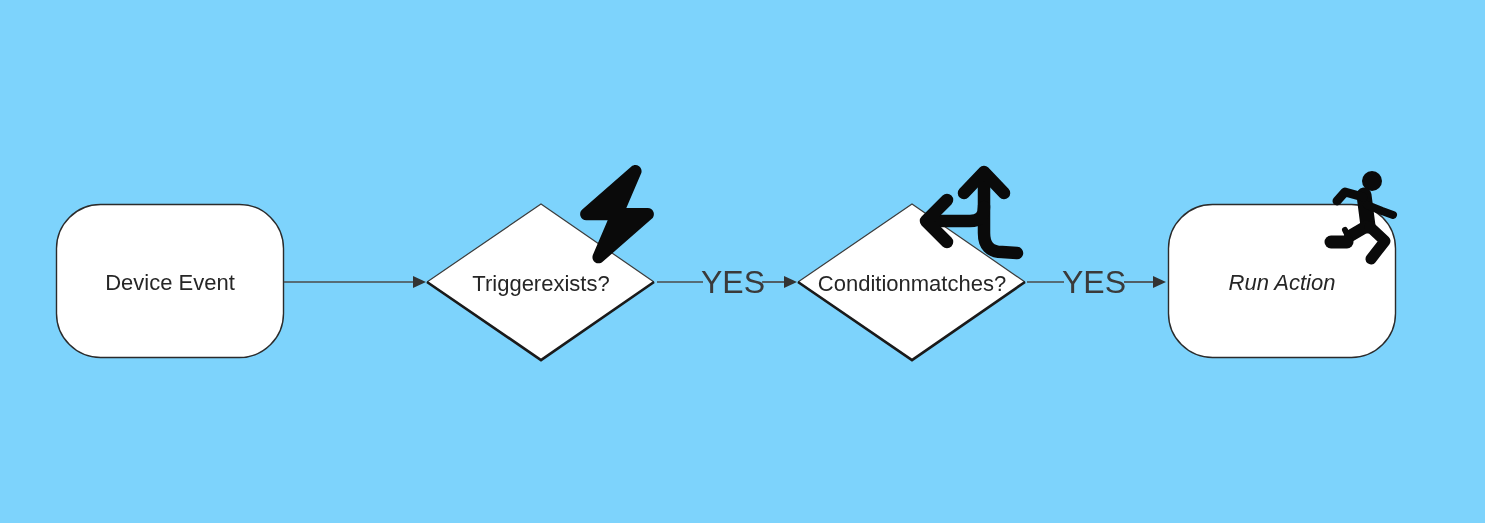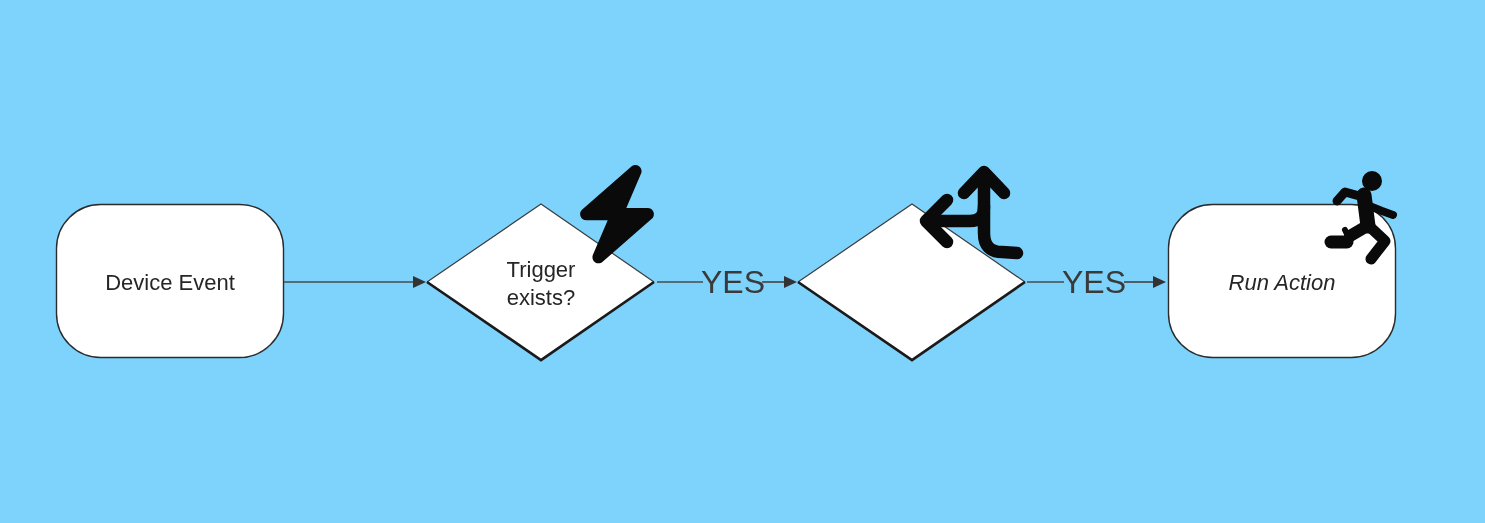--- a/index.html
+++ b/index.html
@@ -15,22 +15,23 @@
   .label {
     position: absolute;
     transform: translate(-50%, -50%);
     color: #262626;
     font-size: 22px;
     white-space: nowrap;
     text-align: center;
   }
   .diamond-label {
     display: flex;
-    flex-direction: column;
+    flex-direction: row;
     line-height: 28px;
+    text-align: right;
   }
   .edge-label {
     font-size: 32px;
     color: #3a3a3a;
   }
 </style>
 </head>
 <body>
 
 <div class="canvas">
@@ -87,18 +88,22 @@
 
   <div class="label" style="left:170px; top:283px;">Device Event</div>
 
   <div class="label diamond-label" style="left:541px; top:284px;">
     <span>Trigger</span>
     <span>exists?</span>
   </div>
 
   <div class="label edge-label" style="left:733px; top:282px;">YES</div>
 
+  <div class="label diamond-label" style="left:912px; top:284px;">
+    <span>Condition</span>
+    <span>matches?</span>
+  </div>
 
   <div class="label edge-label" style="left:1094px; top:282px;">YES</div>
 
   <div class="label" style="left:1282px; top:283px;font-style:italic;">Run Action</div>
 
 </div>
 
 </body></html>

